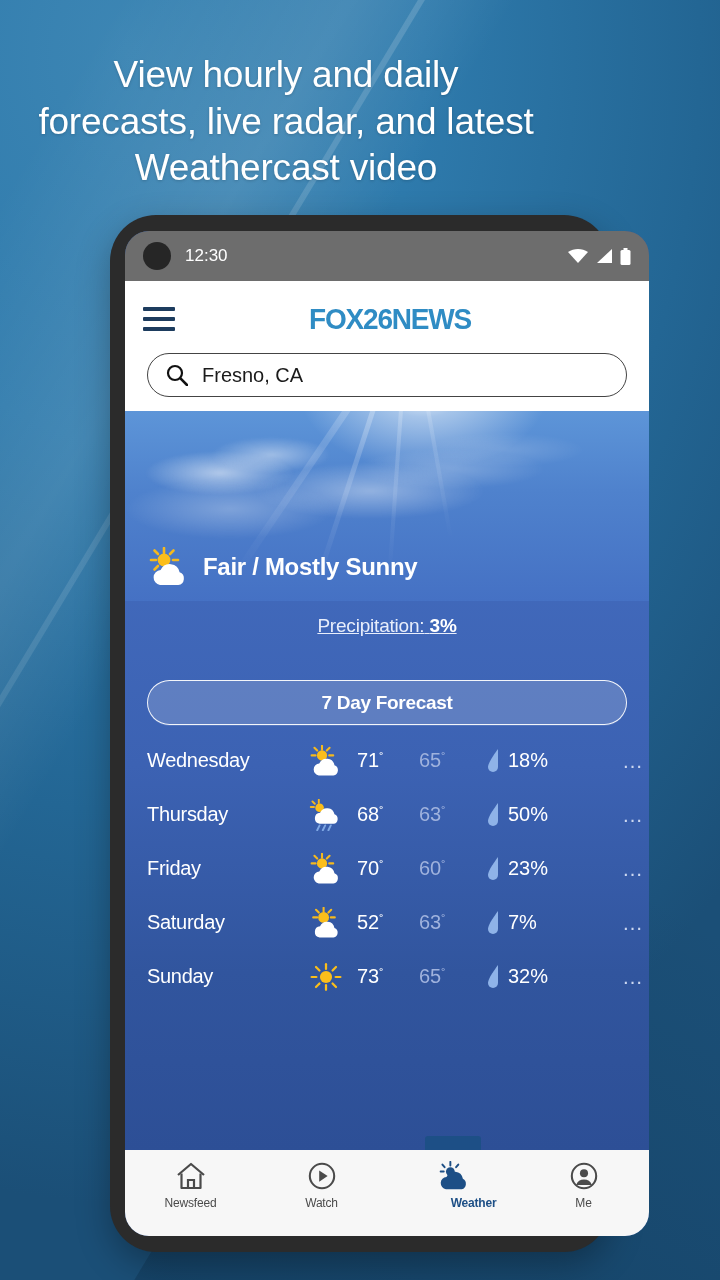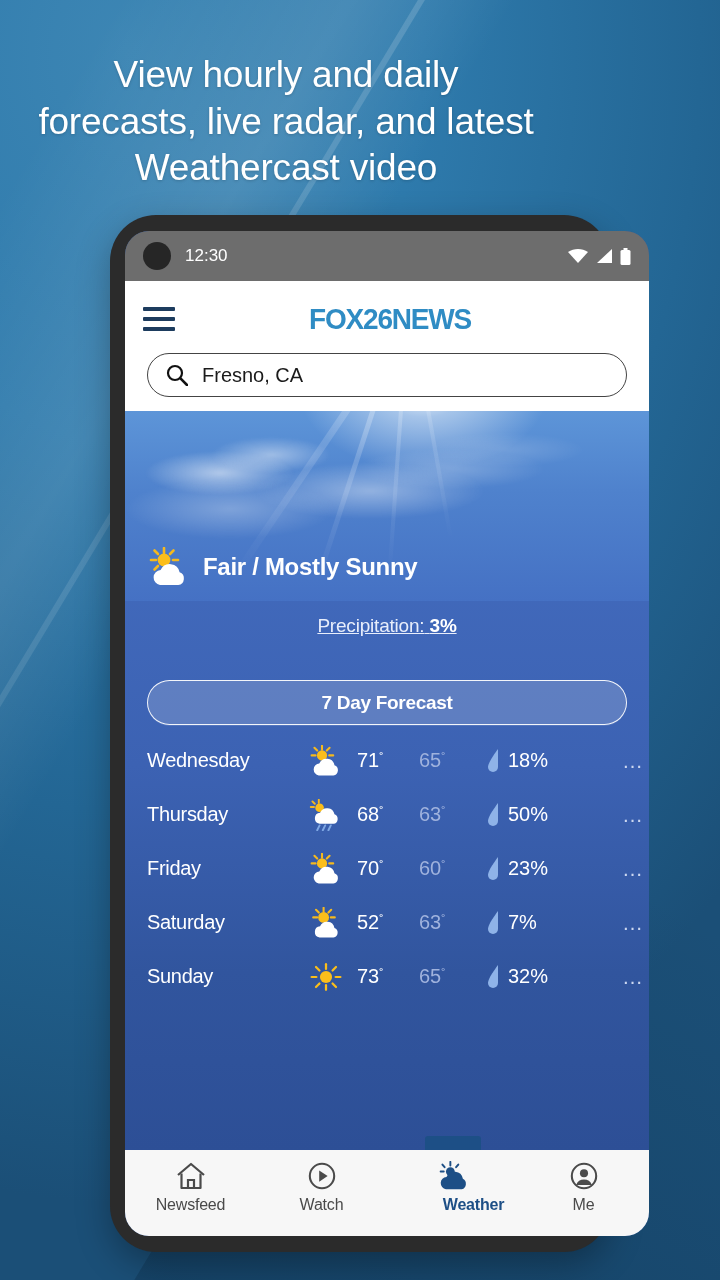--- a/index.html
+++ b/index.html
@@ -184,21 +184,21 @@
 
   
   #bottomnav {
     flex:0 0 86px; background:#f7f7f7;
     display:flex; align-items:flex-start; position:relative;
   }
   .navitem {
     flex:1; display:flex; flex-direction:column; align-items:center;
     padding-top:11px; gap:5px; cursor:pointer;
   }
-  .navlabel { font-size:16px; color:#4a4a4a; letter-spacing:-0.2px; }
+  .navlabel { font-size:12px; color:#4a4a4a; letter-spacing:-0.2px; }
   .navitem.active .navlabel { color:#1d4f86; font-weight:600;margin-left:42px; }
   #nav-indicator {
     position:absolute; top:-14px; left:50%; transform:translateX(-50%);
     width:56px; height:14px; background:#1d4f86; border-radius:3px 3px 0 0;
   }
   .navitem { position:relative; }
 </style>
 </head>
 <body>
 

